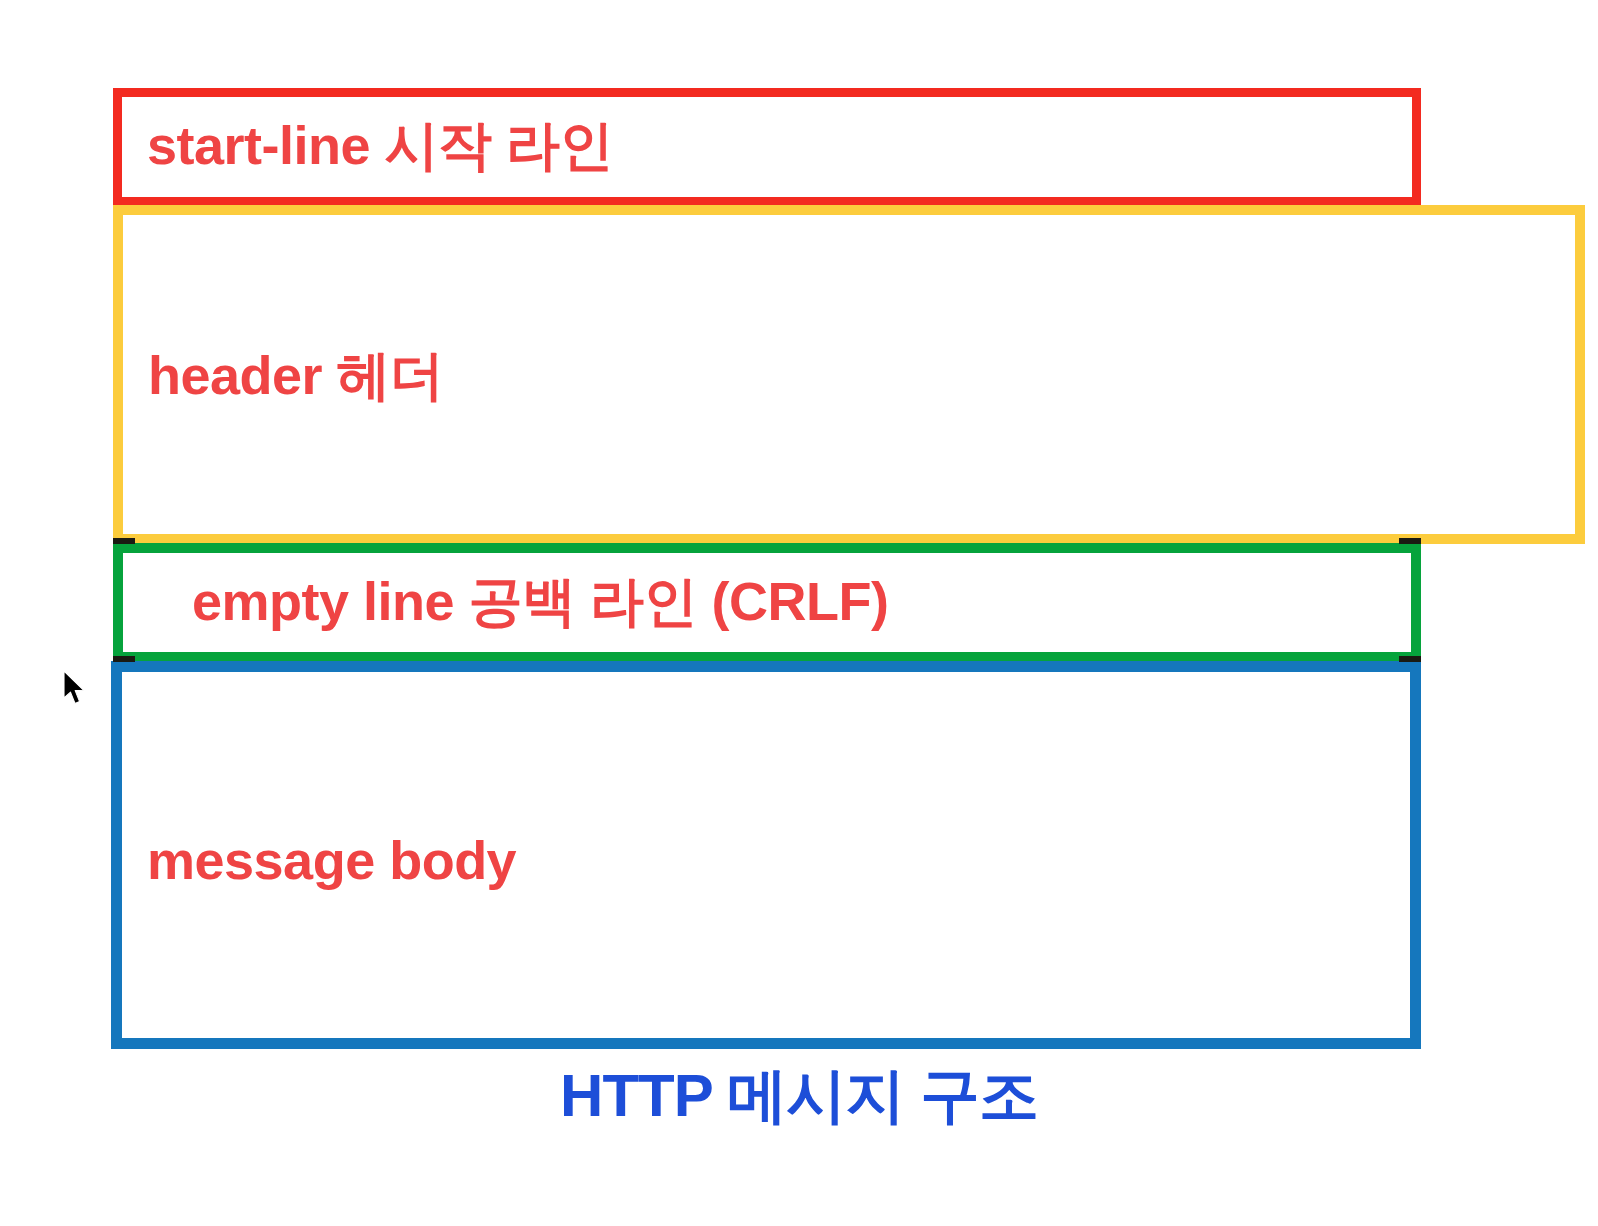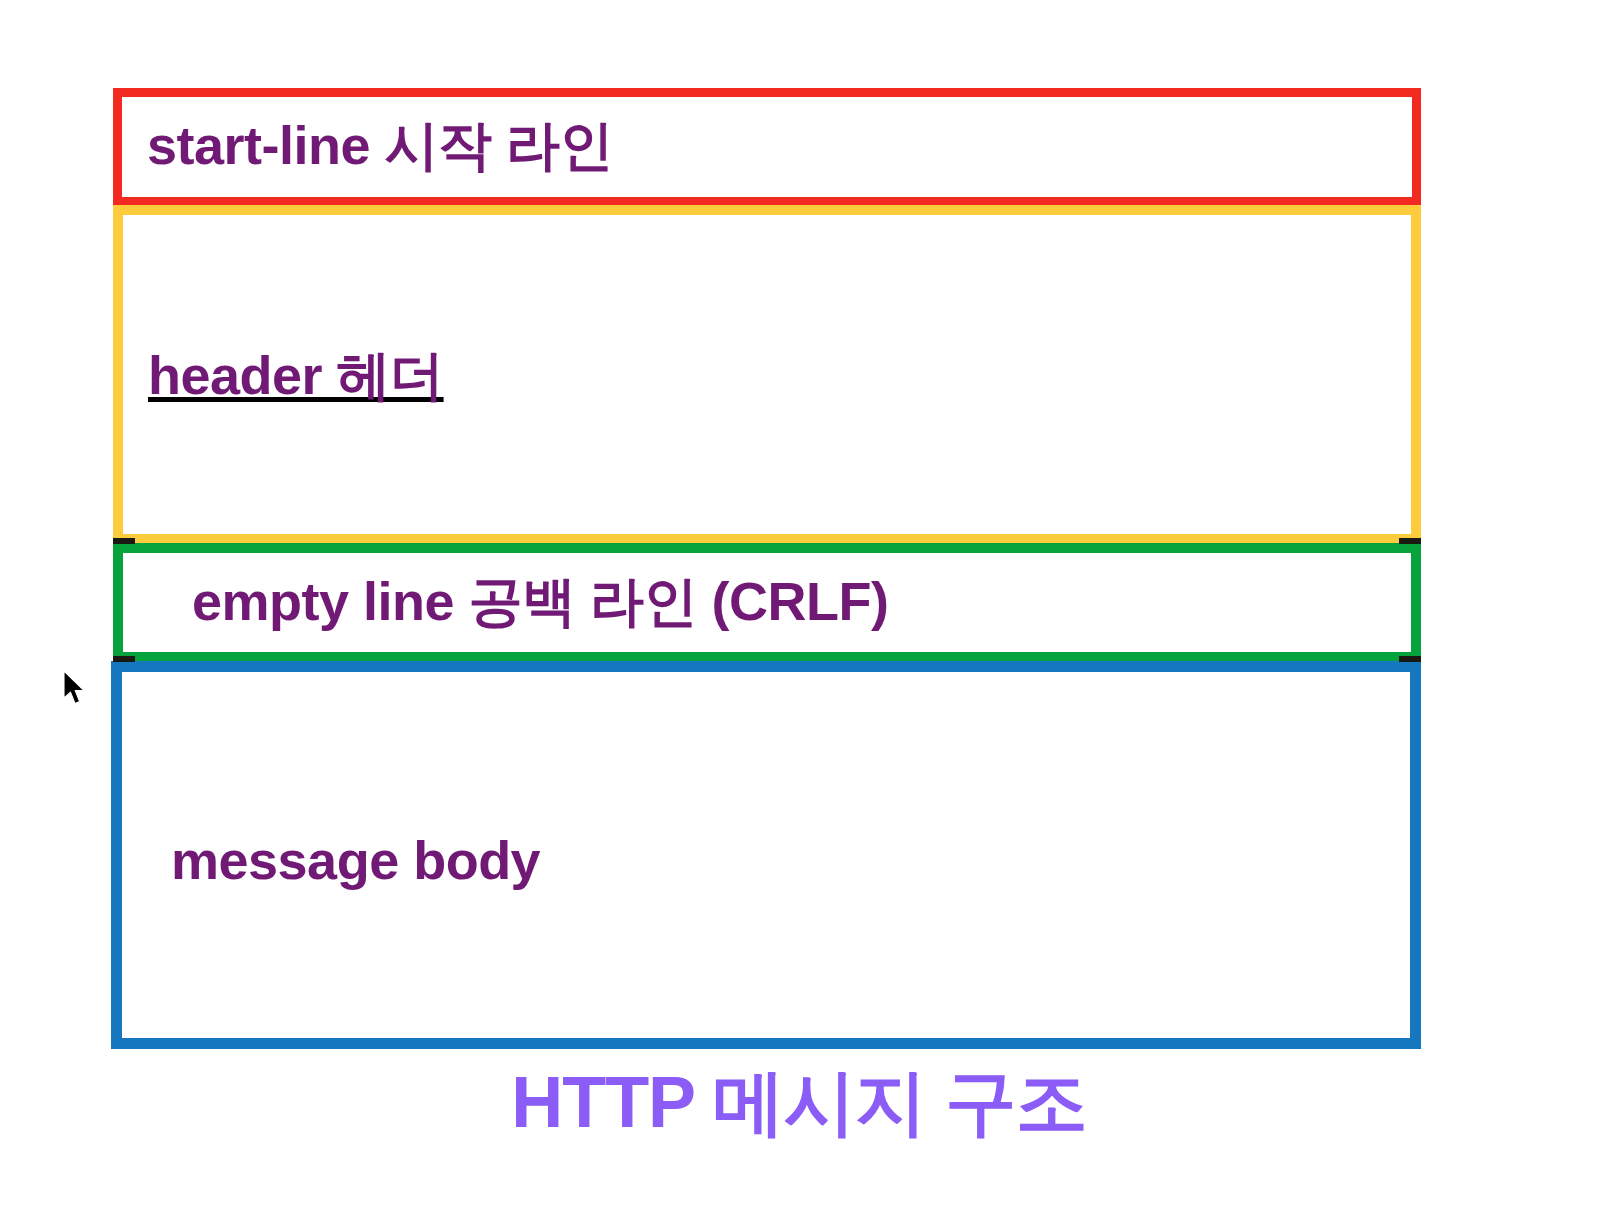--- a/index.html
+++ b/index.html
@@ -29,45 +29,44 @@
   .msgbox {
     position: absolute;
     box-sizing: border-box;
     background: #ffffff;
     display: flex;
     align-items: center;
   }
   .msgbox .boxlabel {
     display: block;
     font-weight: bold;
-    color: #701a75;
+    color: #ef4444;
     letter-spacing: -0.5px;
     white-space: nowrap;
   }
 
   #box-start-line {
     left: 113px;
     top: 88px;
     width: 1308px;
     height: 118px;
     border: 9px solid #f32a20;
   }
   #box-start-line .boxlabel {
     font-size: 54px;
     margin-left: 25px;
     margin-top: -2px;
   }
 
   #box-header {
     left: 113px;
     top: 205px;
-    width: 1308px;
+    width: 1472px;
     height: 339px;
     border: 10px solid #fccc3d;
-    text-decoration: underline;
   }
   #box-header .boxlabel {
     font-size: 54px;
     margin-left: 25px;
     margin-top: 4px;
   }
 
   #box-empty-line {
     left: 113px;
     top: 543px;
@@ -106,23 +105,23 @@
   #tick-green-blue-left    { left: 113px;  top: 656px; }
   #tick-green-blue-right   { left: 1399px; top: 656px; }
 
   
   #caption {
     position: absolute;
     left: 0;
     top: 1062px;
     width: 1598px;
     text-align: center;
-    font-size: 72px;
+    font-size: 60px;
     font-weight: bold;
-    color: #8b5cf6;
+    color: #1d4ed8;
     letter-spacing: -1px;
     line-height: 1.12;
   }
 
   
   #mouse-cursor {
     position: absolute;
     left: 62px;
     top: 670px;
     width: 26px;
@@ -140,21 +139,21 @@
   </div>
 
   <div class="msgbox" id="box-header" style="border-color: rgb(252, 204, 61);">
     <span class="boxlabel">header 헤더</span>
   </div>
 
   <div class="msgbox" id="box-empty-line" style="border-color: rgb(6, 163, 60); padding-left: 44px;">
     <span class="boxlabel">empty line 공백 라인 (CRLF)</span>
   </div>
 
-  <div class="msgbox" id="box-message-body" style="border-color: rgb(21, 119, 189); padding-left: 24px;">
+  <div class="msgbox" id="box-message-body" style="border-color: rgb(21, 119, 189);">
     <span class="boxlabel">message body</span>
   </div>
 
   <div class="seam-tick" id="tick-yellow-green-left"></div>
   <div class="seam-tick" id="tick-yellow-green-right"></div>
   <div class="seam-tick" id="tick-green-blue-left"></div>
   <div class="seam-tick" id="tick-green-blue-right"></div>
 
   <div id="caption">HTTP 메시지 구조</div>
 

